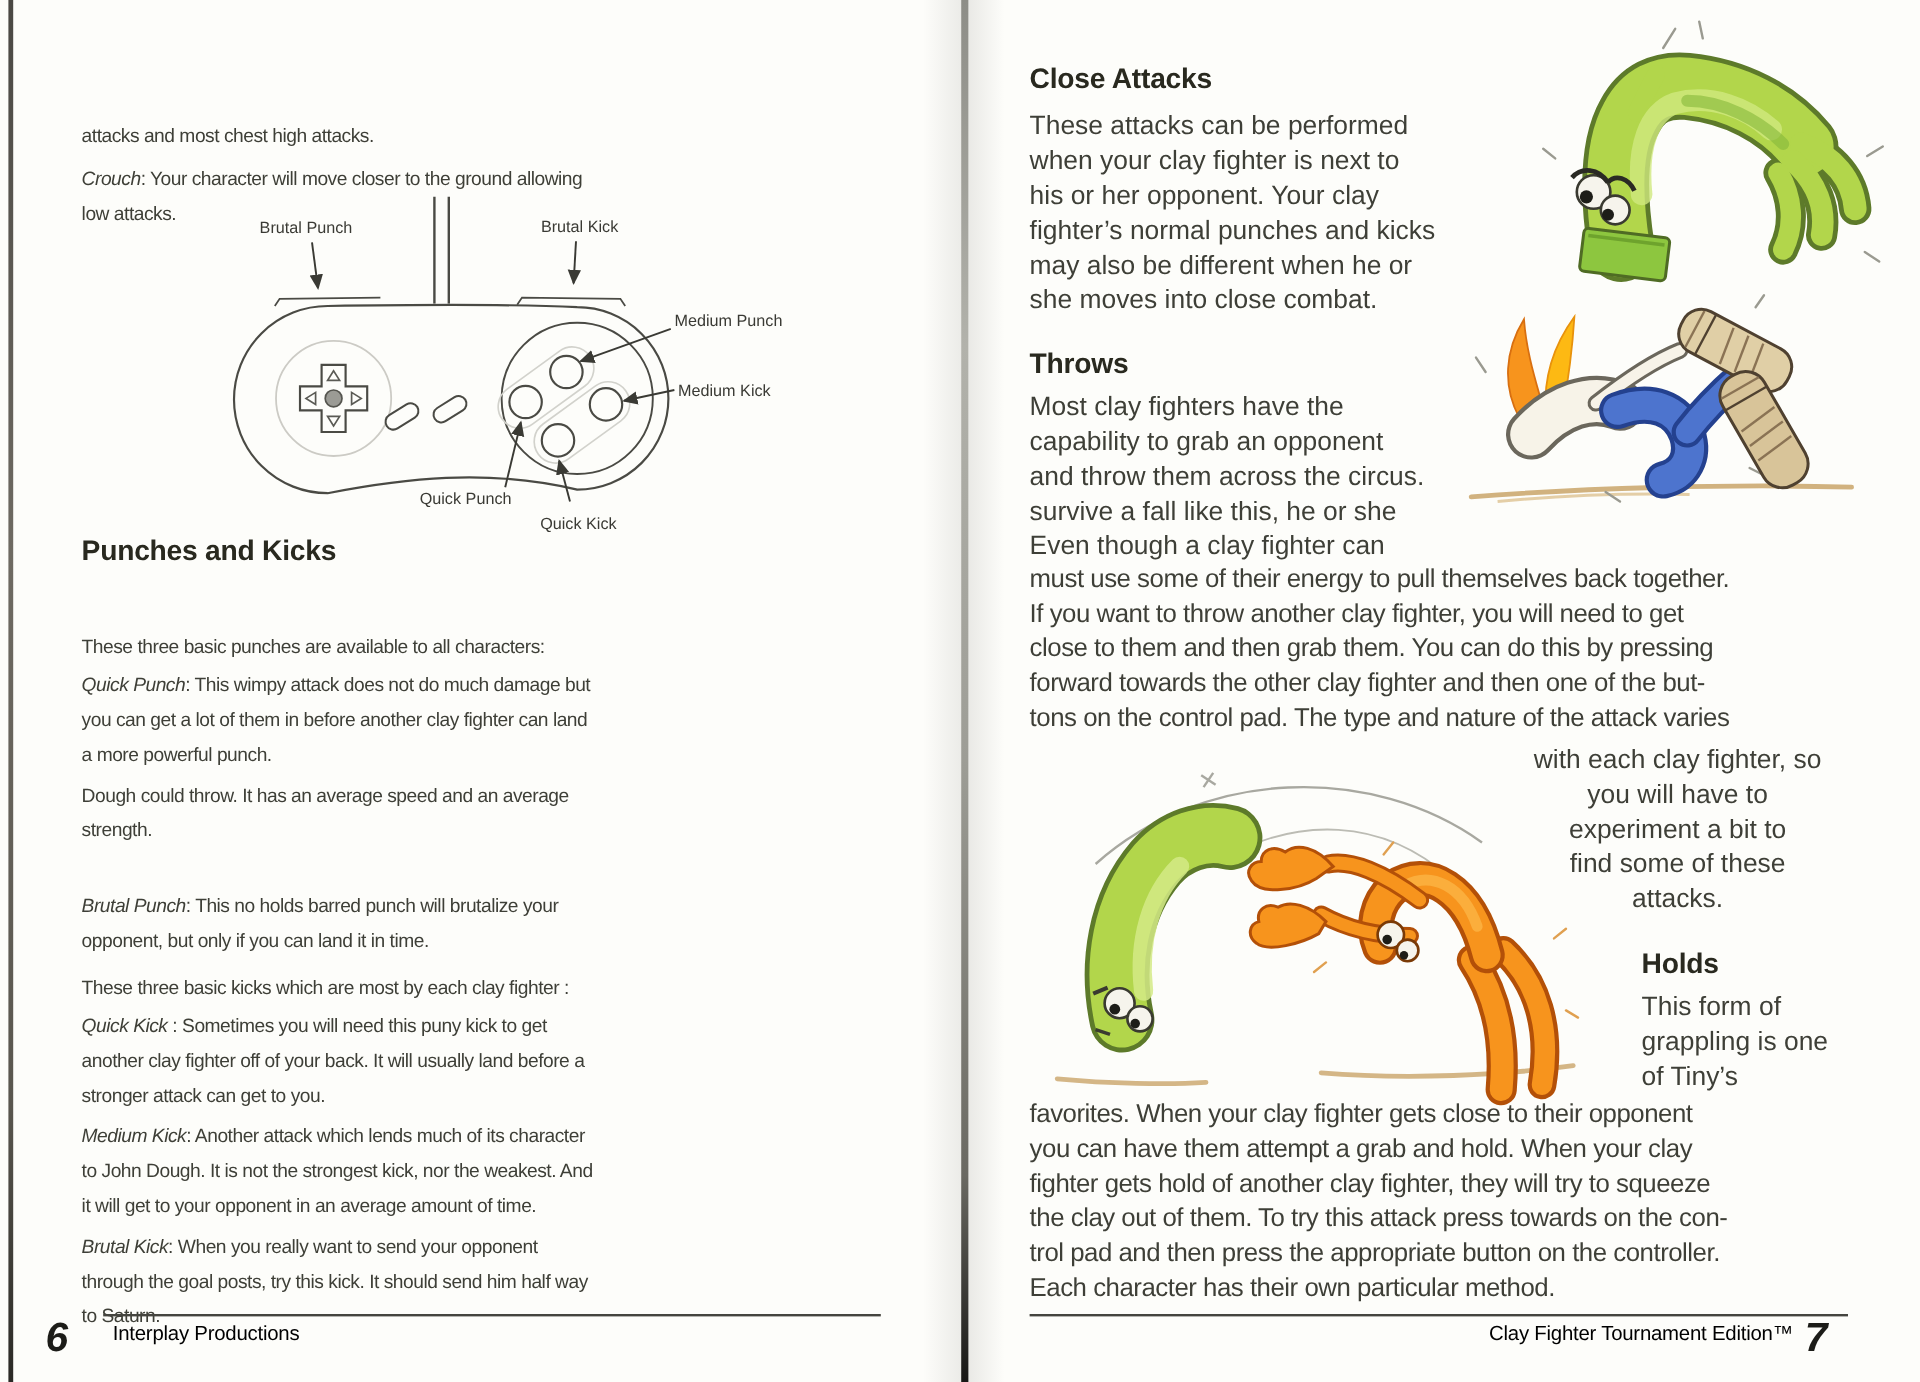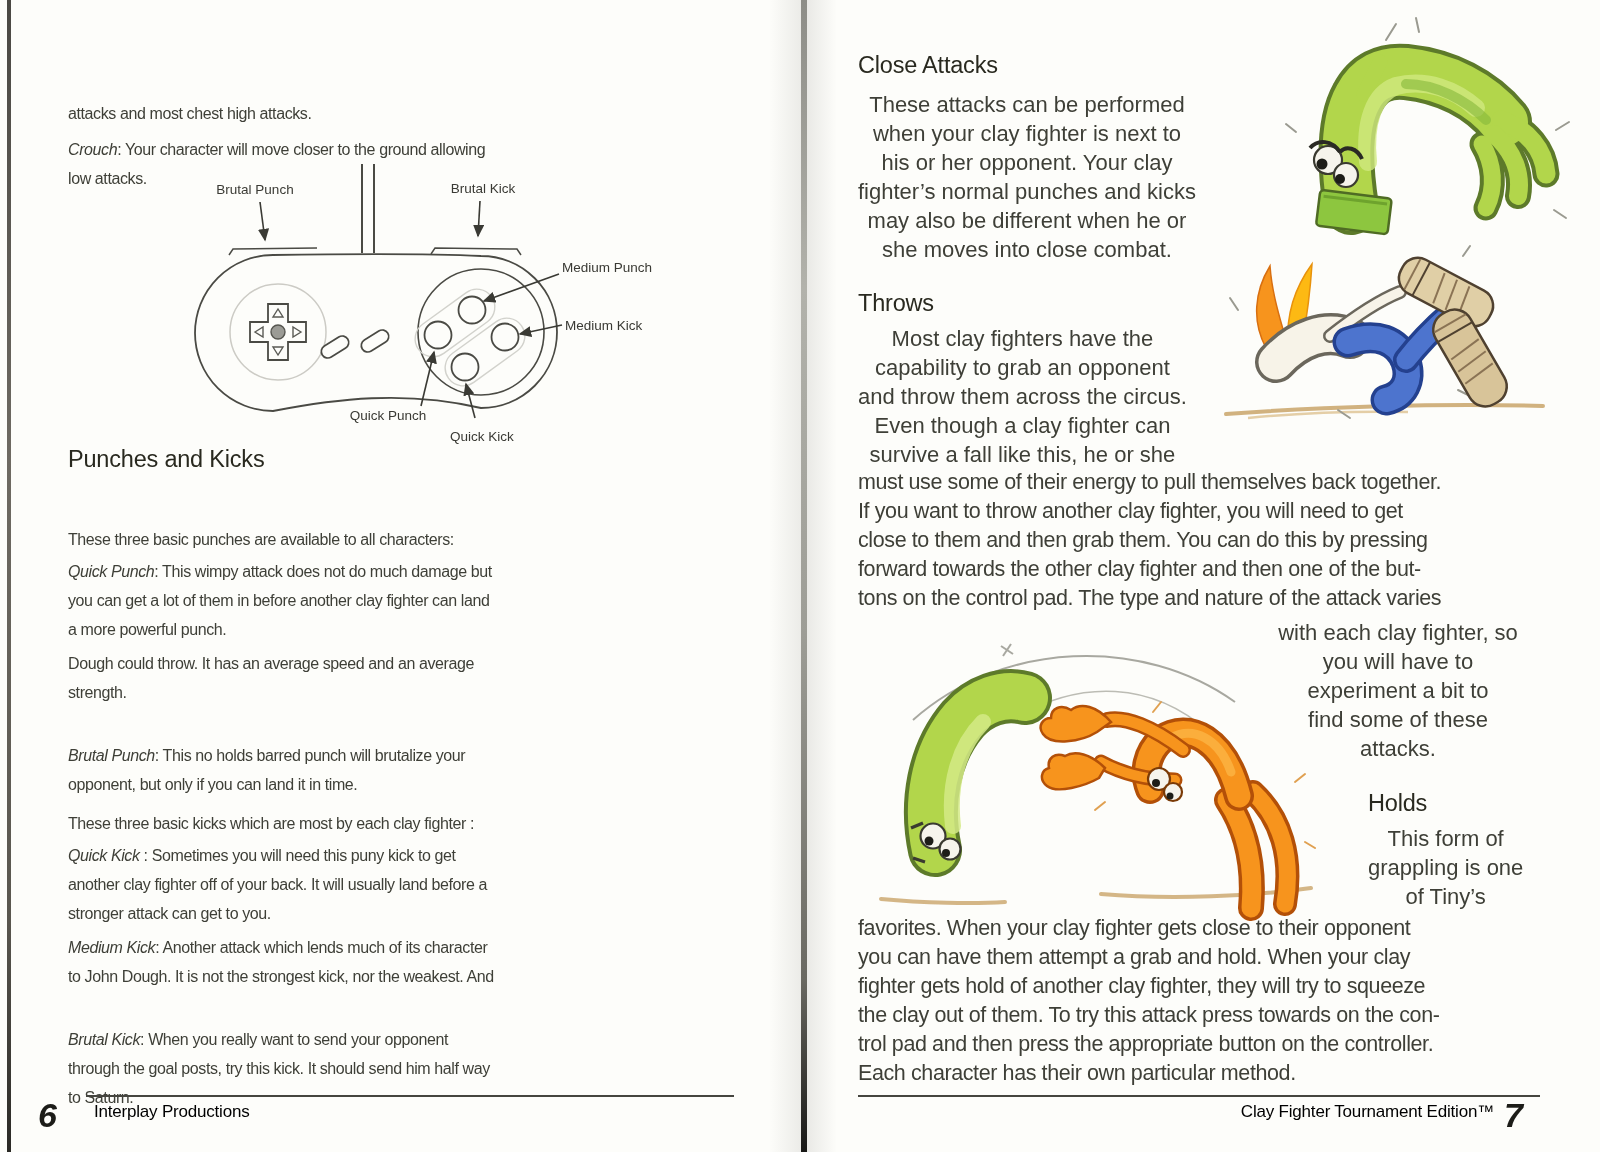--- a/index.html
+++ b/index.html
@@ -14,25 +14,25 @@
   .spine{position:absolute;left:801px;top:0;width:6px;height:1152px;
     background:linear-gradient(180deg,#8d8d87,#b2b2ab 25%,#9d9d96 55%,#6a6962 85%,#17._1715 100%);
     background:linear-gradient(180deg,#8d8d87,#b2b2ab 25%,#9d9d96 55%,#6a6962 85%,#171715 100%);}
   .spine-shadow-r{position:absolute;left:807px;top:0;width:30px;height:1152px;
     background:linear-gradient(90deg,rgba(60,58,50,.10),rgba(60,58,50,0));}
   .spine-shadow-l{position:absolute;left:769px;top:0;width:32px;height:1152px;
     background:linear-gradient(270deg,rgba(60,58,50,.09),rgba(60,58,50,0));}
   .para{position:absolute;left:68px;width:700px;font-size:16px;line-height:29px;letter-spacing:-0.4px;margin-top:47px;}
   .para .ln{height:29px;white-space:pre;}
   .para i{font-style:italic;}
-  .rpara{position:absolute;font-size:22px;line-height:29px;letter-spacing:0;text-align:center;}
+  .rpara{position:absolute;font-size:22px;line-height:29px;letter-spacing:0;}
   .rpara .ln{height:29px;white-space:pre;}
   .rwide{position:absolute;left:858px;width:720px;font-size:21.5px;line-height:29px;letter-spacing:-0.4px;}
   .rwide .ln{height:29px;white-space:pre;}
-  .heading{position:absolute;font-weight:normal;font-size:23.5px;color:#29291f;letter-spacing:-0.2px;}
+  .heading{position:absolute;font-weight:bold;font-size:23.5px;color:#29291f;letter-spacing:-0.2px;}
   .wrapblock{position:absolute;left:1243px;top:618px;width:310px;font-size:22px;line-height:29px;}
   .wrapblock .cln{height:29px;text-align:center;white-space:pre;}
   .rule{position:absolute;height:2px;background:#45453f;}
   .pagenum{position:absolute;font-size:34px;font-weight:800;font-style:italic;color:#1c1c18;}
   .foot{position:absolute;font-size:17px;color:#000000;letter-spacing:-0.2px;}
   svg{position:absolute;}
   svg text{font-family:"Liberation Sans",sans-serif;}
 </style>
 </head>
 <body>
@@ -136,20 +136,21 @@
 
 <div class="para" style="top:794px">
   <div class="ln"><i>Quick Kick</i><span> : Sometimes you will need this puny kick to get</span></div>
   <div class="ln"><span>another clay fighter off of your back. It will usually land before a</span></div>
   <div class="ln"><span>stronger attack can get to you.</span></div>
 </div>
 
 <div class="para" style="top:886px">
   <div class="ln"><i>Medium Kick</i><span>: Another attack which lends much of its character</span></div>
   <div class="ln"><span>to John Dough. It is not the strongest kick, nor the weakest. And</span></div>
+  <div class="ln"><span>it will get to your opponent in an average amount of time.</span></div>
 </div>
 
 <div class="para" style="top:978px">
   <div class="ln"><i>Brutal Kick</i><span>: When you really want to send your opponent</span></div>
   <div class="ln"><span>through the goal posts, try this kick. It should send him half way</span></div>
   <div class="ln"><span>to Saturn.</span></div>
 </div>
 
 <div class="rule" style="left:86px;top:1095px;width:648px"></div>
 <div class="pagenum" style="left:38px;top:1096px">6</div>
@@ -163,22 +164,22 @@
   <div class="ln"><span>fighter’s normal punches and kicks</span></div>
   <div class="ln"><span>may also be different when he or</span></div>
   <div class="ln"><span>she moves into close combat.</span></div>
 </div>
 
 <div class="heading" style="left:858px;top:290px">Throws</div>
 <div class="rpara" style="left:858px;top:324px">
   <div class="ln"><span>Most clay fighters have the</span></div>
   <div class="ln"><span>capability to grab an opponent</span></div>
   <div class="ln"><span>and throw them across the circus.</span></div>
+  <div class="ln"><span>survive a fall like this, he or she</span></div>
   <div class="ln"><span>Even though a clay fighter can</span></div>
-  <div class="ln"><span>survive a fall like this, he or she</span></div>
 </div>
 <div class="rwide" style="top:468px">
   <div class="ln"><span>must use some of their energy to pull themselves back together.</span></div>
   <div class="ln"><span>If you want to throw another clay fighter, you will need to get</span></div>
   <div class="ln"><span>close to them and then grab them. You can do this by pressing</span></div>
   <div class="ln"><span>forward towards the other clay fighter and then one of the but-</span></div>
   <div class="ln"><span>tons on the control pad. The type and nature of the attack varies</span></div>
 </div>
 
 <div class="wrapblock">

